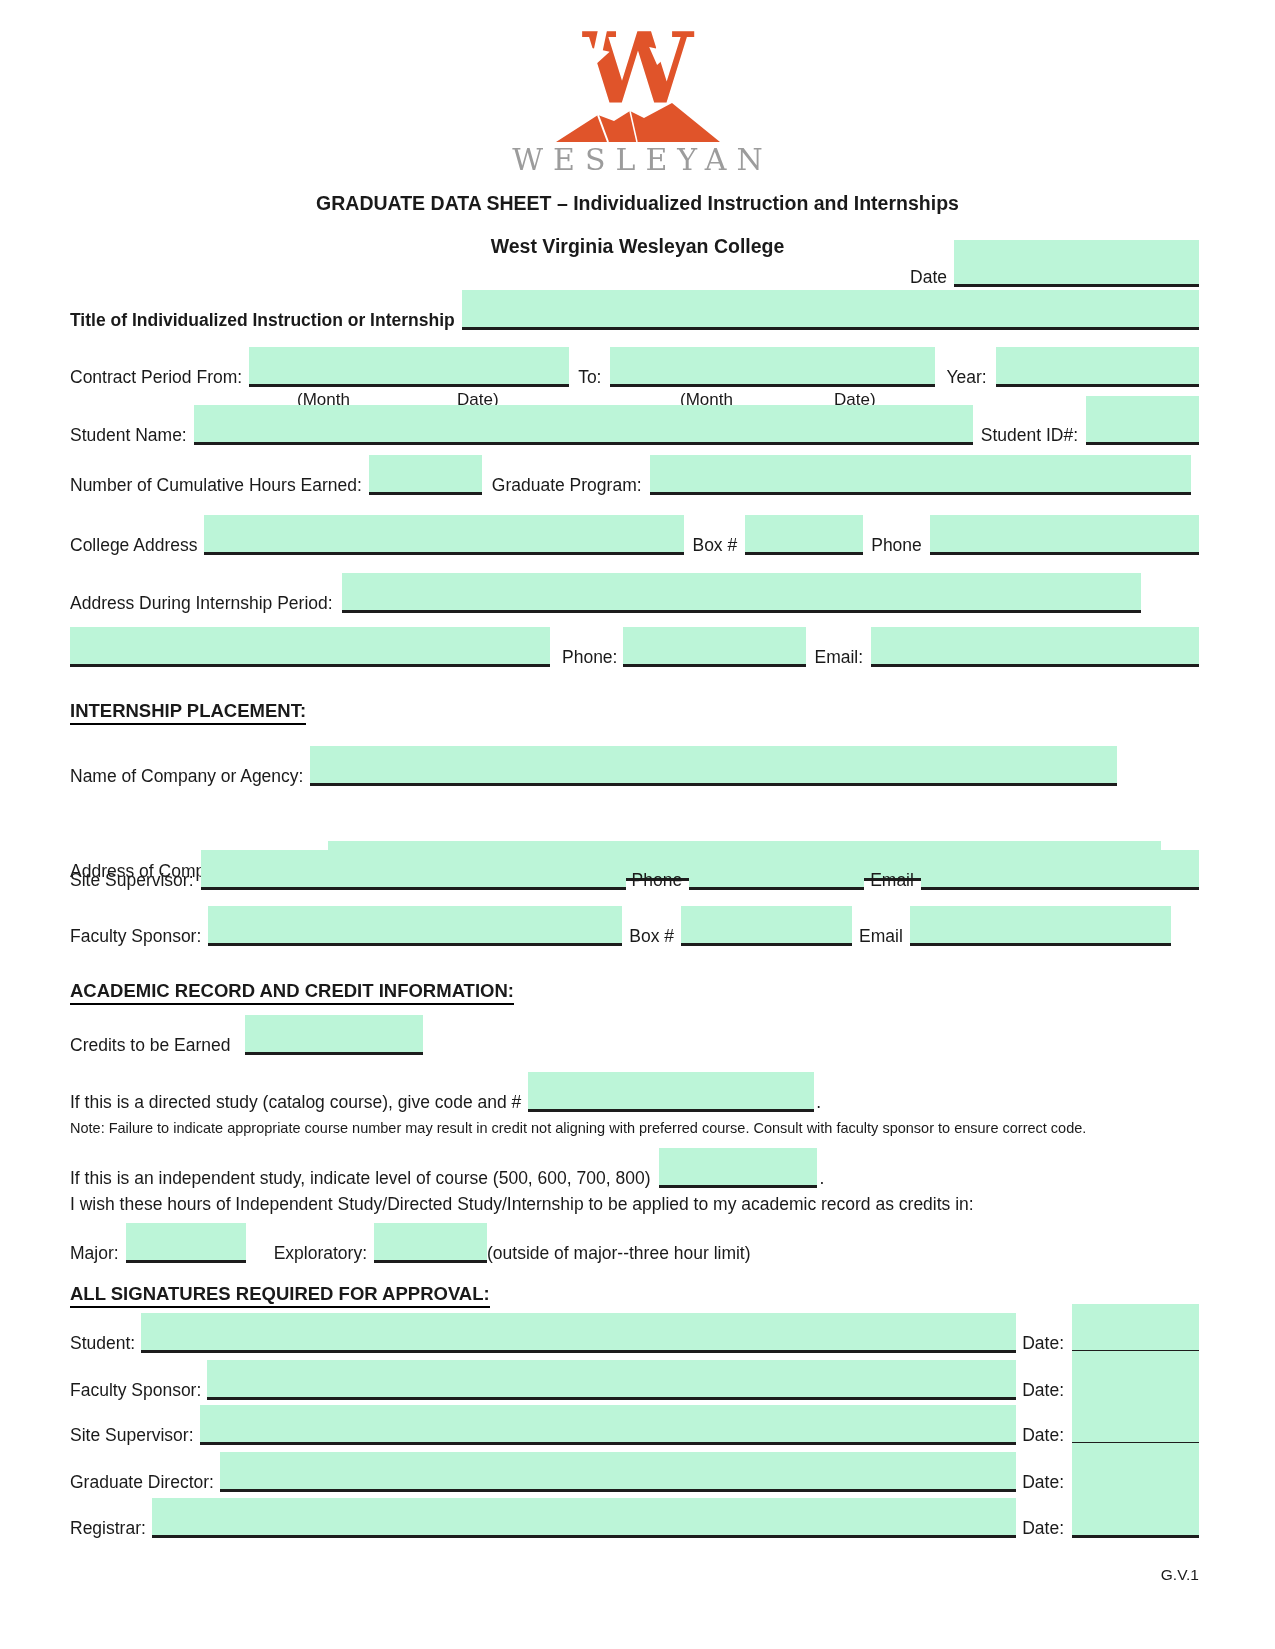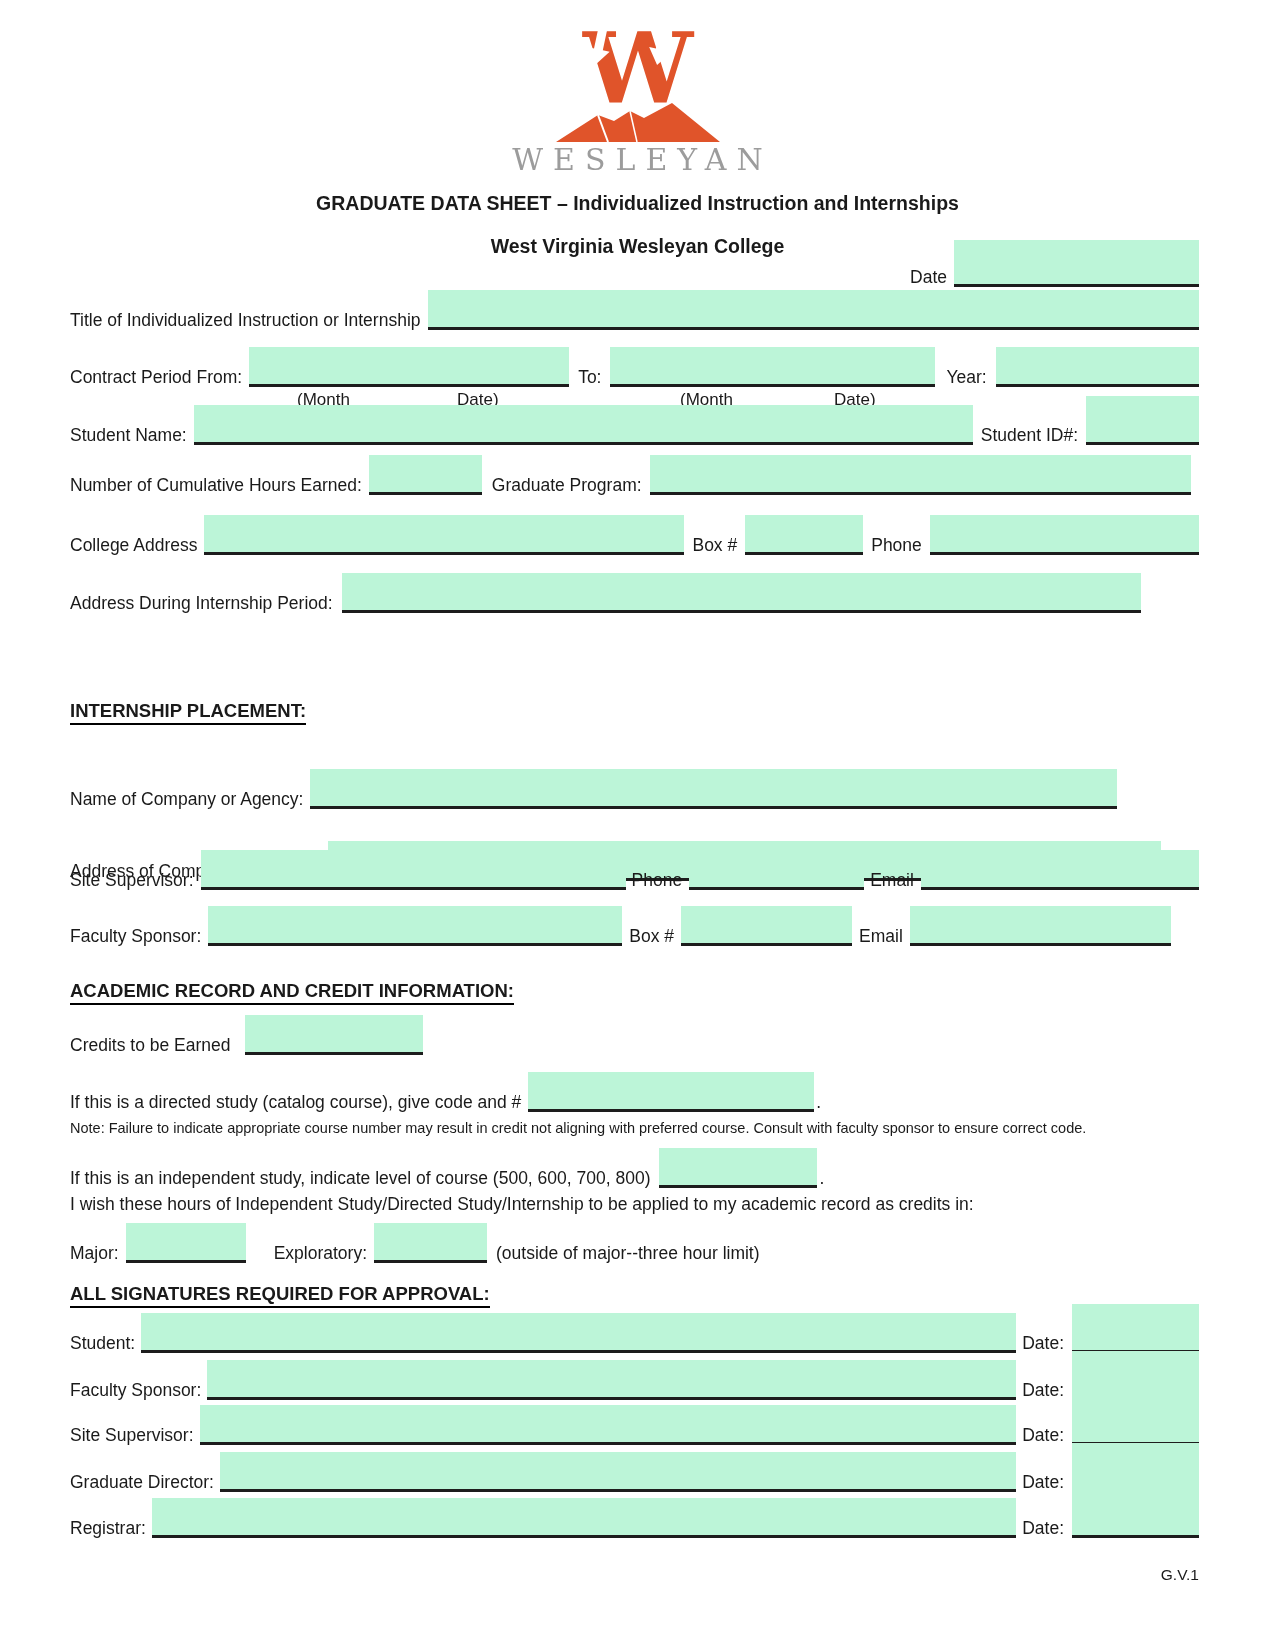--- a/index.html
+++ b/index.html
@@ -36,21 +36,21 @@
   .doc-subtitle{
     position:absolute; top:235px; left:0; width:100%;
     text-align:center; font-weight:bold; font-size:19.5px;
   }
   
   .row{
     position:absolute; left:70px; width:1129px;
     display:flex; align-items:flex-end;
   }
   .lbl{ white-space:nowrap; line-height:1.15; }
-  .lbl.b{ font-weight:normal; }
+  .lbl.b{ font-weight:bold; }
   .field{
     height:37px; background:var(--green);
     border-bottom:3px solid #1d1d1d;
     flex:0 0 auto; margin-left:7px;
   }
   .field.grow{ flex:1 1 auto; }
   .heading{
     position:absolute; left:70px; font-weight:bold; font-size:18.5px;
   }
   .heading span{ border-bottom:2.5px solid #000; padding-bottom:2px; }
@@ -135,26 +135,33 @@
     <span class="field" style="width:118px; margin-left:8px;"></span>
     <span class="lbl" style="margin-left:8px;">Phone</span>
     <span class="field grow" style="margin-left:8px;"></span>
   </div>
 
   <div class="row" style="top:573px;">
     <span class="lbl">Address During Internship Period:</span>
     <span class="field grow" style="margin-left:9px; margin-right:58px;"></span>
   </div>
 
+  <div class="row" style="top:627px;">
+    <span class="field" style="width:480px; margin-left:0;"></span>
+    <span class="lbl" style="margin-left:12px;">Phone:</span>
+    <span class="field" style="width:183px; margin-left:6px;"></span>
+    <span class="lbl" style="margin-left:8px;">Email:</span>
+    <span class="field grow" style="margin-left:8px;"></span>
+  </div>
 
   <div class="heading" style="top:700px;">
     <span>INTERNSHIP PLACEMENT:</span>
   </div>
 
-  <div class="row" style="top:769px;">
+  <div class="row" style="top:746px;">
     <span class="lbl">Name of Company or Agency:</span>
     <span class="field grow" style="margin-right:82px;"></span>
   </div>
 
   <div class="row" style="top:841px;">
     <span class="lbl">Address of Company or Agency:</span>
     <span class="field grow" style="margin-right:38px;"></span>
   </div>
 
   <div class="row" style="top:850px;">
@@ -198,21 +205,21 @@
     <span class="lbl" style="margin-left:2px;">.</span>
   </div>
 
   <div class="plain" style="top:1194px;">I wish these hours of Independent Study/Directed Study/Internship to be applied to my academic record as credits in:</div>
 
   <div class="row" style="top:1223px;">
     <span class="lbl">Major:</span>
     <span class="field" style="width:120px;"></span>
     <span class="lbl" style="margin-left:28px;">Exploratory:</span>
     <span class="field" style="width:113px;"></span>
-    <span class="lbl" style="margin-left:9px;">(outside of major--three hour limit)</span>
+    <span class="lbl" style="">(outside of major--three hour limit)</span>
   </div>
 
   <div class="heading" style="top:1283px;">
     <span>ALL SIGNATURES REQUIRED FOR APPROVAL:</span>
   </div>
 
   <div class="row" style="top:1304px;">
     <span class="lbl">Student:</span>
     <span class="field grow" style="margin-left:6px;"></span>
     <span class="lbl" style="margin-left:6px;">Date:</span>

